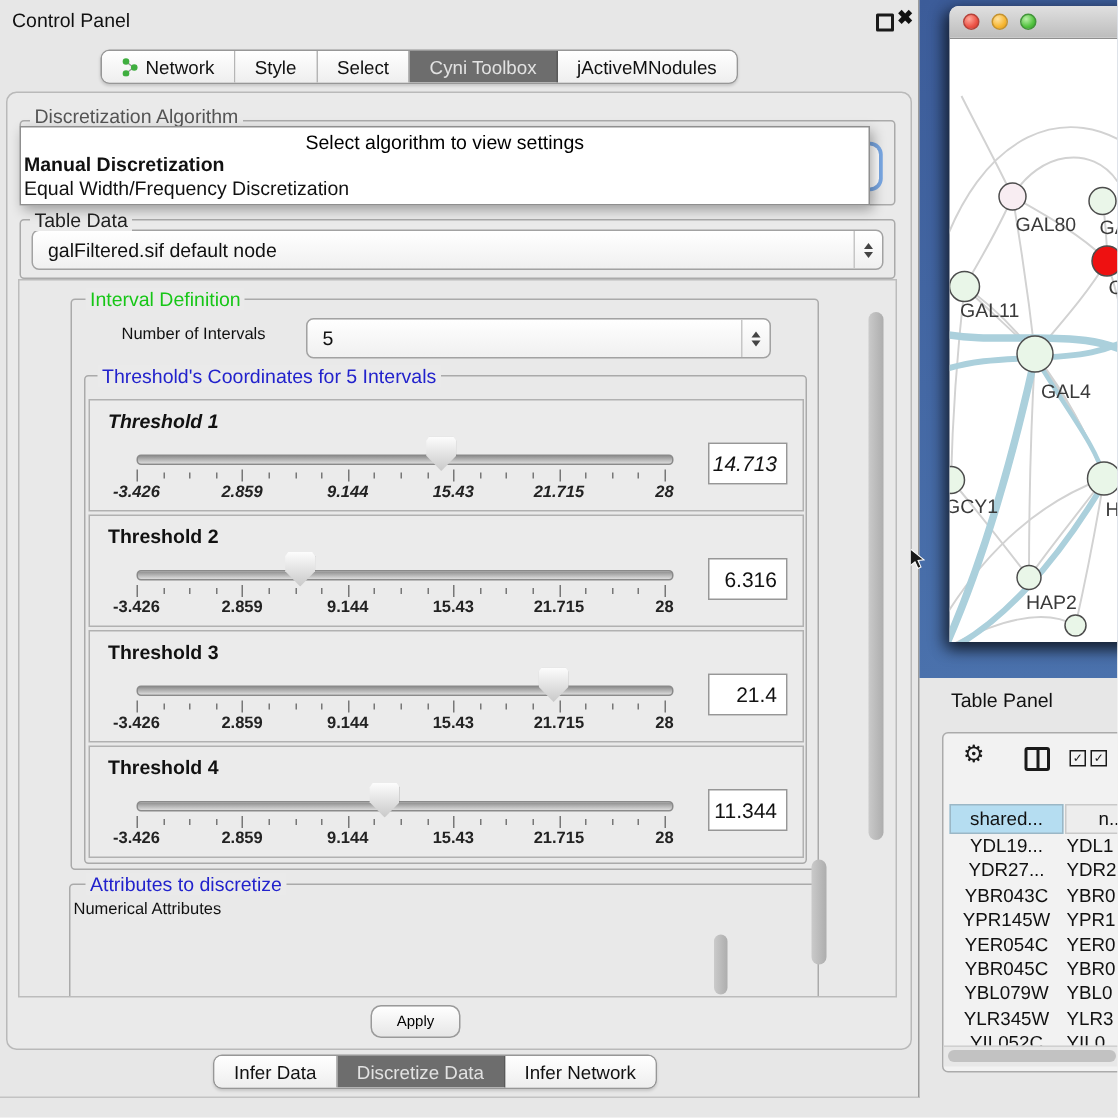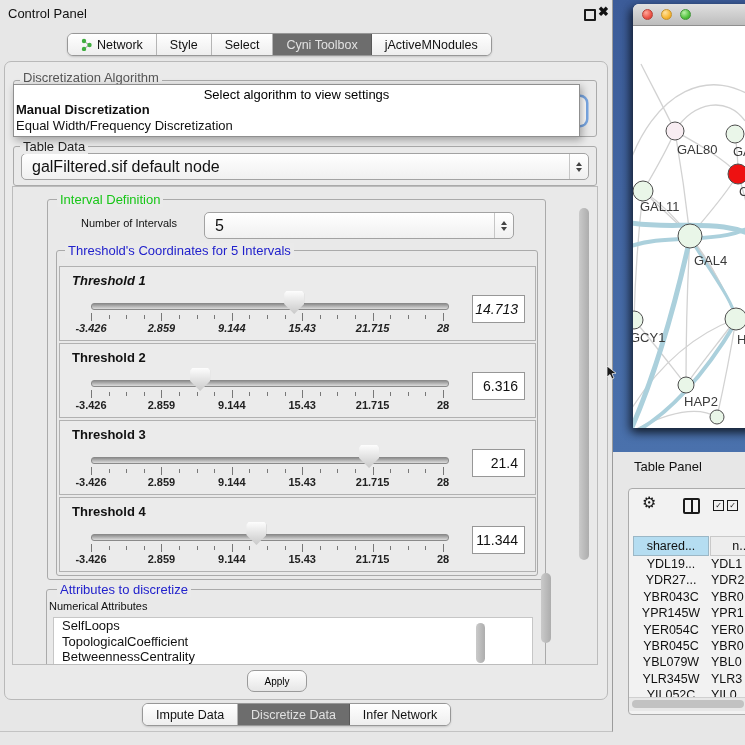--- a/index.html
+++ b/index.html
@@ -21,21 +21,21 @@
   .tab.sel{background:#6d6d6d;color:#e2e2e2;border-right-color:#595959;}
   .outer-panel{position:absolute;left:4px;top:61px;width:602px;height:637px;background:#eaeaea;
                border:1px solid #b9b9b9;border-radius:7px;}
   .groupbox{position:absolute;border:1px solid #aaaaaa;border-radius:3px;}
   .grouptitle{position:absolute;font-size:13px;background:#eaeaea;padding:0 3px;z-index:2;}
   .gt-green{color:#17c617;}
   .gt-blue{color:#2222cc;}
   .gt-dark{color:#555;}
   
   .combo{position:absolute;background:linear-gradient(#ffffff,#f0f0f0);border:1px solid #a2a2a2;
-         border-radius:5px;font-size:16px;display:flex;align-items:center;}
+         border-radius:5px;font-size:13px;display:flex;align-items:center;}
   .combo .val{flex:1;padding-left:10px;}
   .combo .spin{width:18px;align-self:stretch;border-left:1px solid #c6c6c6;display:flex;flex-direction:column;
                align-items:center;justify-content:center;gap:2px;}
   .tri-up{width:0;height:0;border-left:3.5px solid transparent;border-right:3.5px solid transparent;border-bottom:4px solid #444;}
   .tri-dn{width:0;height:0;border-left:3.5px solid transparent;border-right:3.5px solid transparent;border-top:4px solid #444;}
   .focus-combo{position:absolute;left:20px;top:97px;width:566px;height:28px;background:#fff;
                border-radius:6px;box-shadow:0 0 0 2.5px #79a7e3;z-index:1;}
   
   .popup{position:absolute;left:13px;top:84px;width:565px;height:51px;background:#fff;
          border:1px solid #8f8f8f;box-shadow:2px 3px 8px rgba(0,0,0,.33);z-index:5;}
@@ -300,36 +300,31 @@
             <div class="ticklabel" style="left: 282.6px;">21.715</div>
             <div class="ticklabel" style="left: 353px;">28</div>
             <div class="handle" style="left: 186.438px;"></div>
             <div class="tval">11.344</div>
           </div>
         </div>
 
       <div class="groupbox" style="left:33px;top:402px;width:498px;height:85px;"></div>
       <div class="grouptitle gt-blue" style="left:44px;top:395px;">Attributes to discretize</div>
       <div class="bold13" style="left:36px;top:413px;">Numerical Attributes</div>
-      <div class="attrlist" id="attr-list">
-          <div class="attr-item">SelfLoops</div>
-          <div class="attr-item">TopologicalCoefficient</div>
-          <div class="attr-item">BetweennessCentrality</div>
-        </div>
       <div class="vsb" style="left:463px;top:436px;width:9px;height:40px;"></div>
 
       <div class="vsb" style="left:566px;top:21px;width:10px;height:352px;"></div>
       <div class="vsb" style="left:528px;top:386px;width:10px;height:70px;"></div>
     </div>
 
     <button class="btn" style="left:247px;top:670px;width:60px;height:22px;">Apply</button>
 
     <div class="tabrow bottom" id="bottom-tabs">
         <div class="tab">
-          <span>Impute Data</span>
+          <span>Infer Data</span>
         </div>
         <div class="tab sel">
           <span>Discretize Data</span>
         </div>
         <div class="tab">
           <span>Infer Network</span>
         </div>
       </div>
   </div>
 

